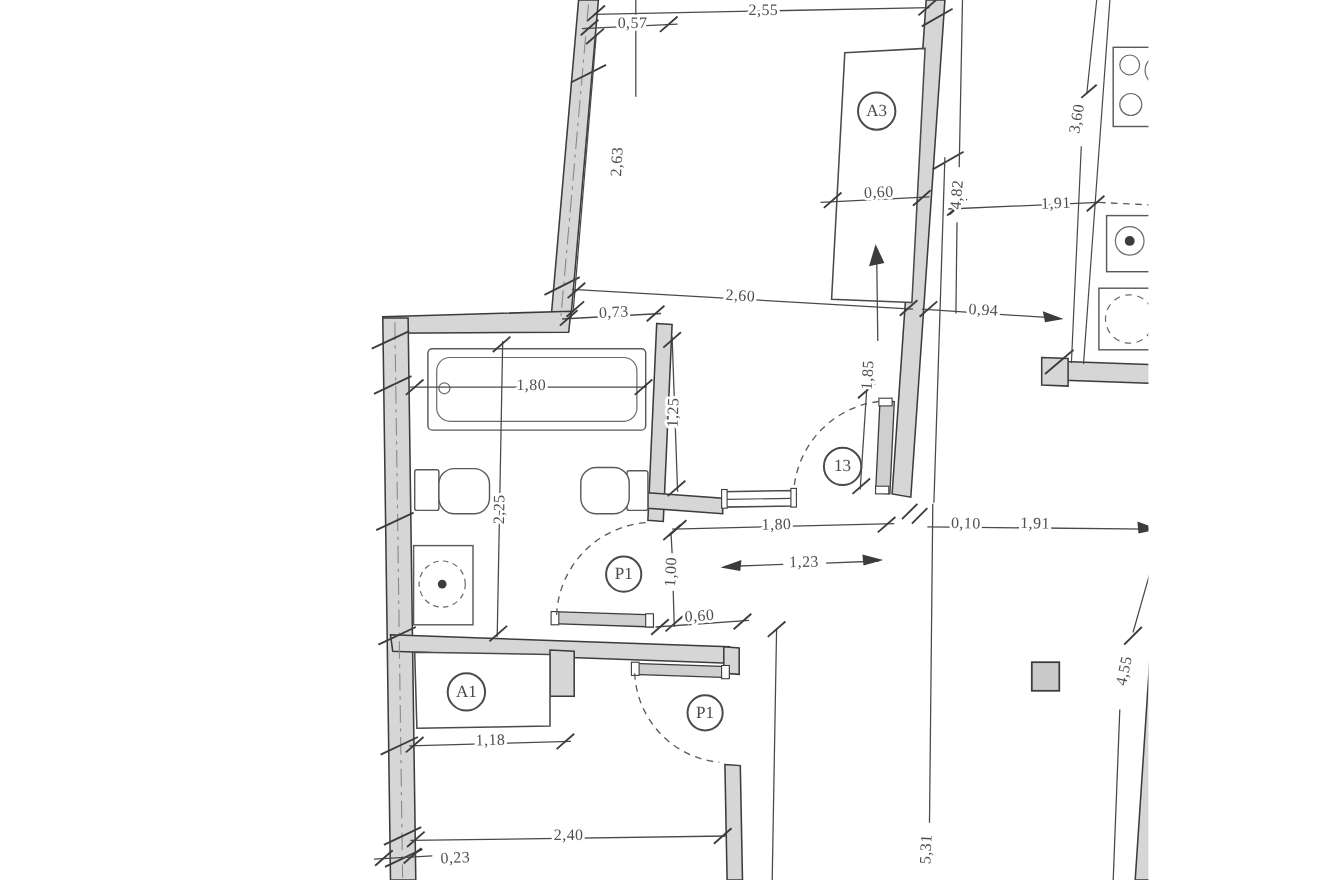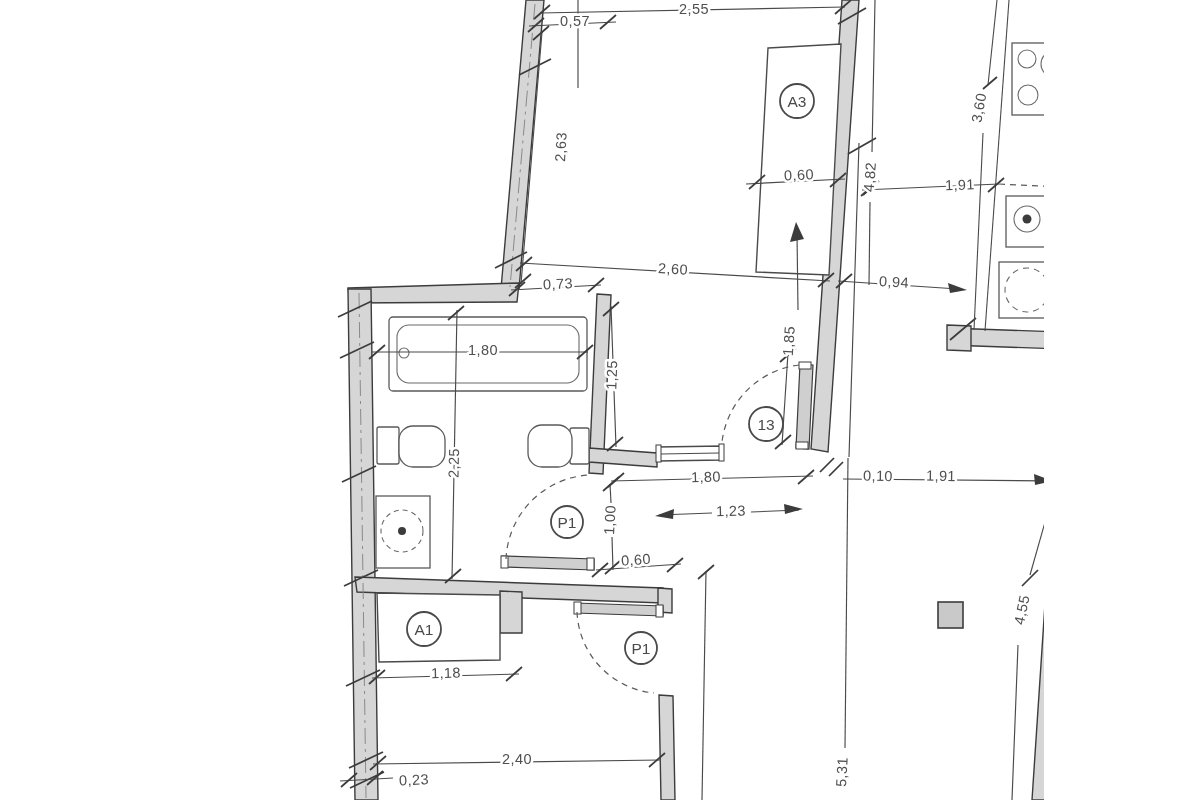--- a/index.html
+++ b/index.html
@@ -1,17 +1,17 @@
 <!DOCTYPE html>
 <html><head>
 <meta charset="utf-8">
 <style>
   html,body{margin:0;padding:0;background:#ffffff;}
   .stage{position:relative;width:1044px;height:800px;background:#ffffff;overflow:hidden;
-         font-family:Liberation Sans, sans-serif;}
+         font-family:Liberation Serif, serif;}
   svg{display:block}
   .wall{fill:#d6d6d6;stroke:#3c3c3c;stroke-width:1.4;}
   .wall-dark{fill:#c9c9c9;stroke:#3c3c3c;stroke-width:1.6;}
   .white-box{fill:#ffffff;stroke:#4a4a4a;stroke-width:1.4;}
   .thin{stroke:#4a4a4a;stroke-width:1.1;fill:none;}
   .fix{stroke:#5a5a5a;stroke-width:1.3;fill:#ffffff;}
   .fix2{stroke:#6a6a6a;stroke-width:1.1;fill:none;}
   .dash{stroke:#5a5a5a;stroke-width:1.2;fill:none;stroke-dasharray:6 5;}
   .axis{stroke:#8a8a8a;stroke-width:1;fill:none;stroke-dasharray:16 5 3 5;}
   .dim{stroke:#4a4a4a;stroke-width:1.15;fill:none;}

